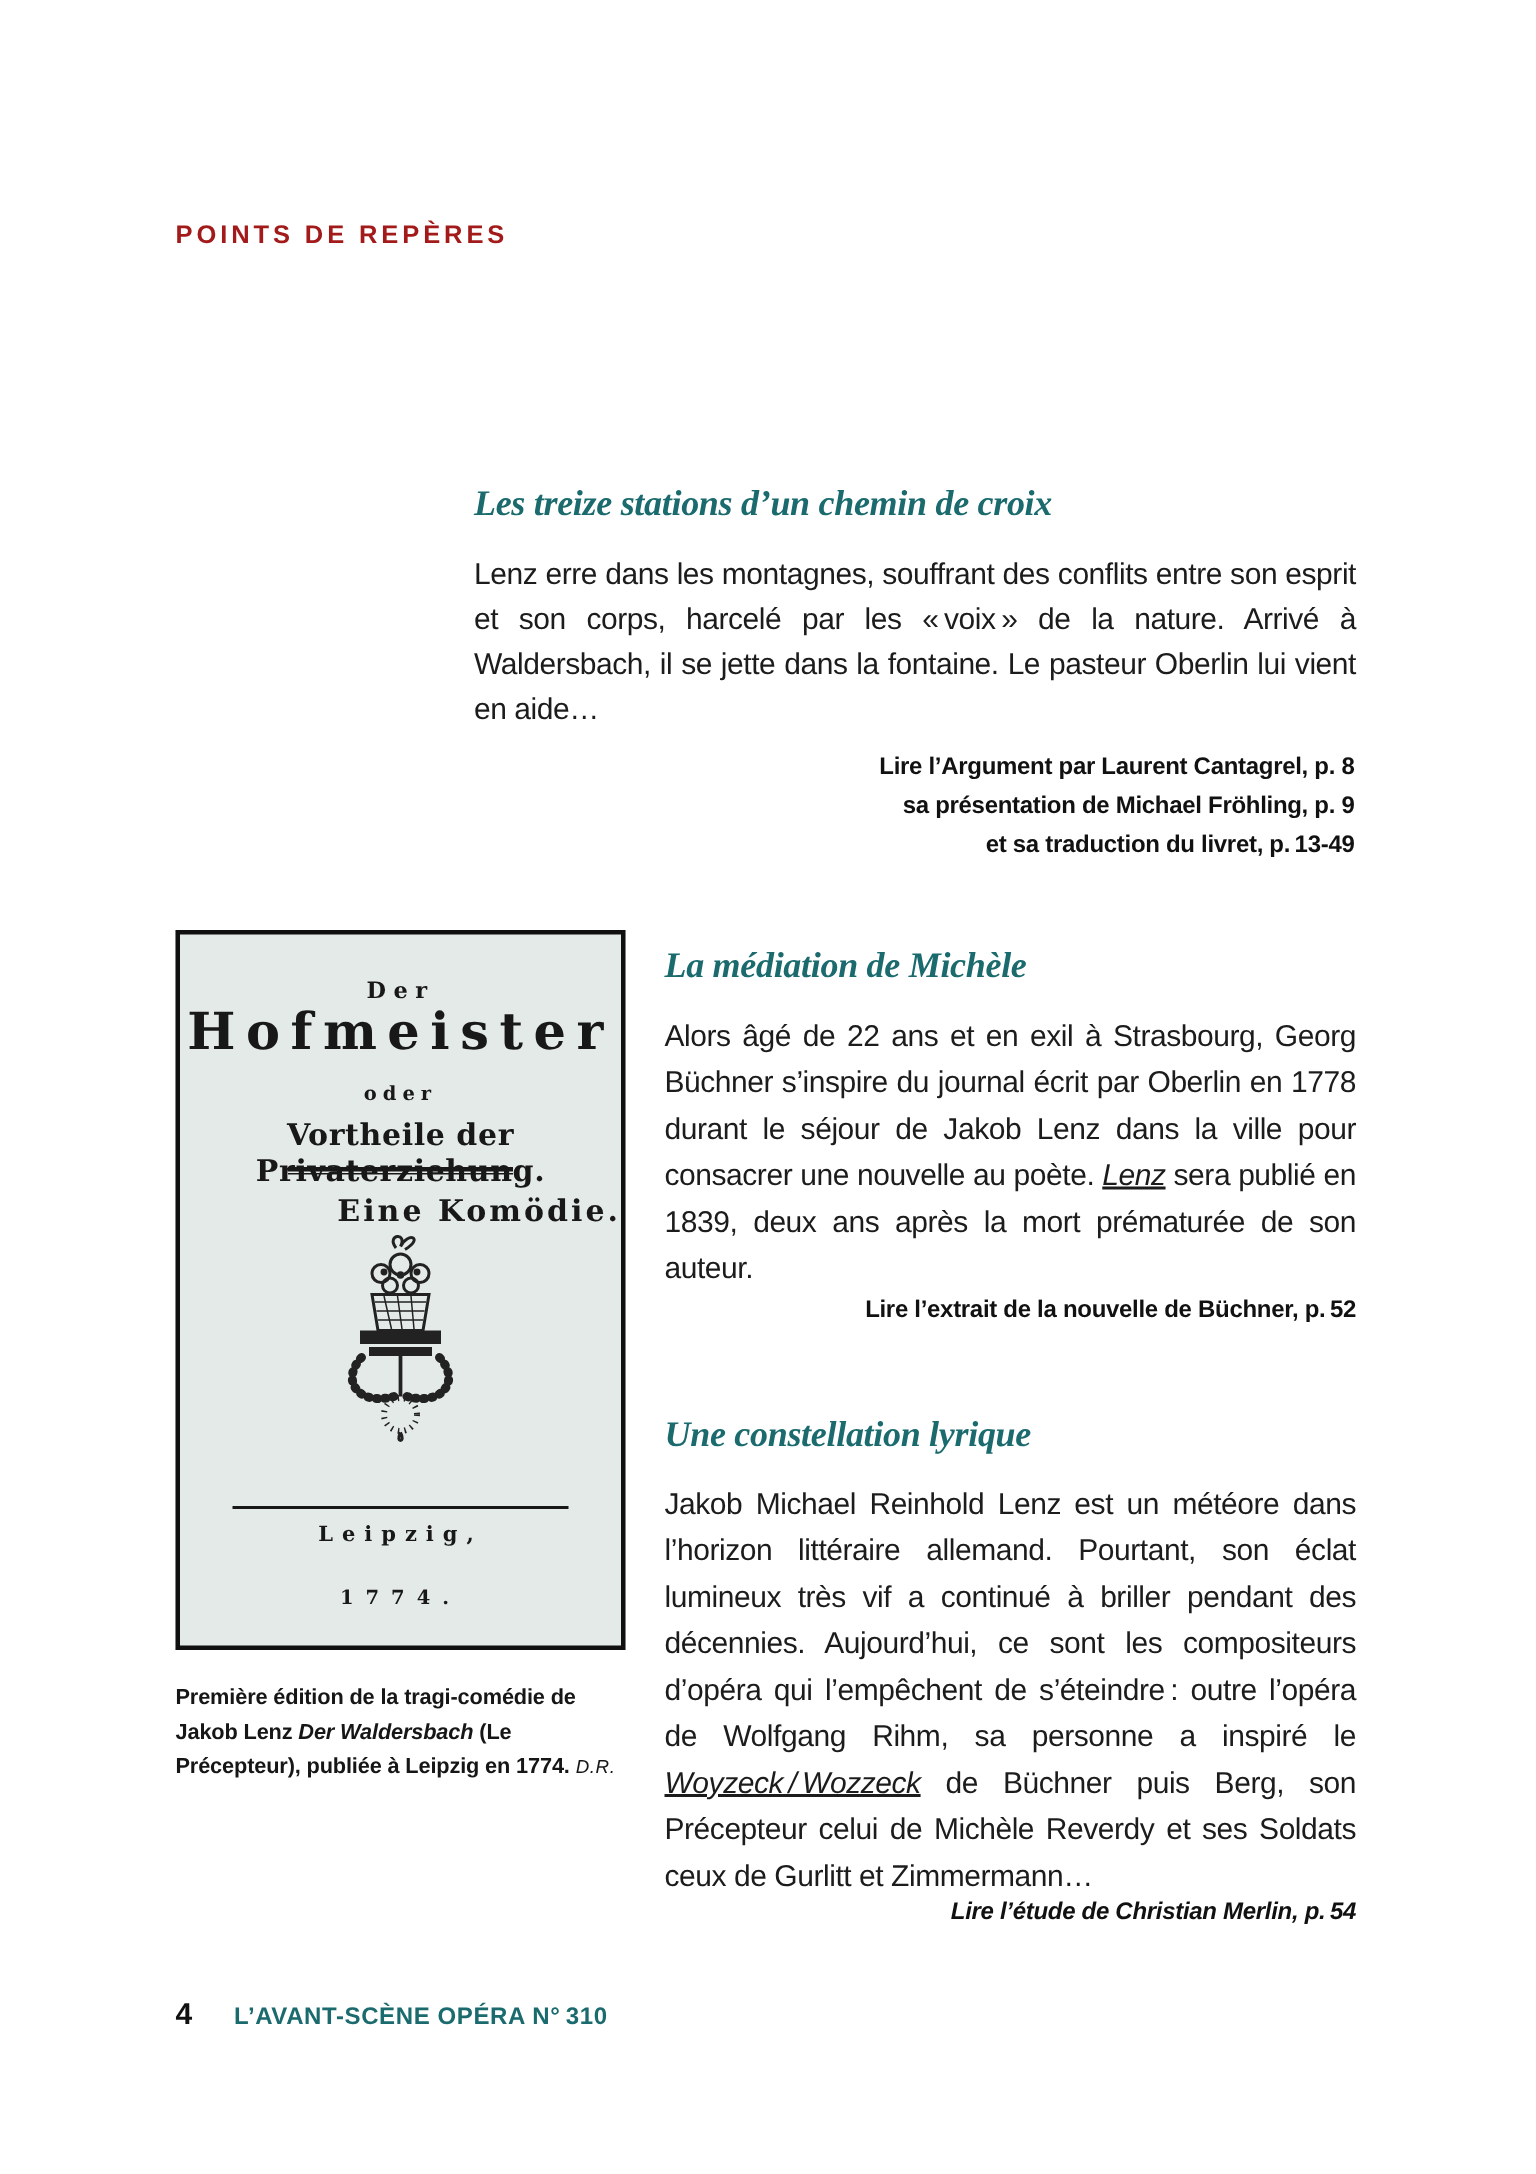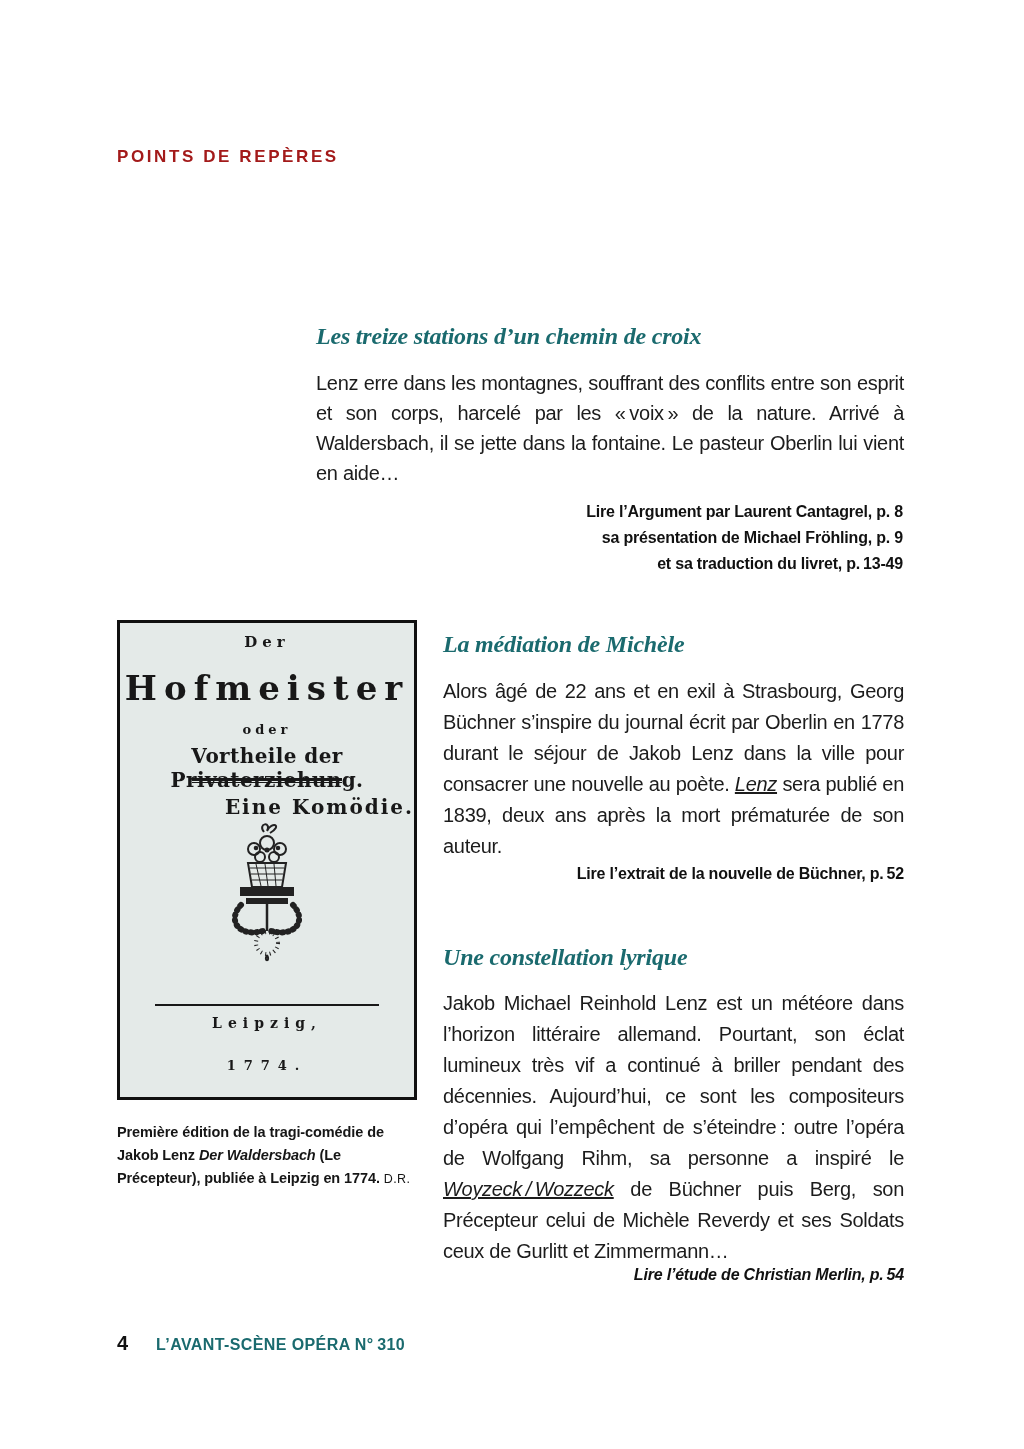--- a/index.html
+++ b/index.html
@@ -39,21 +39,21 @@
   #sec3-ref{left:443px;top:1262px;width:461px;font-style:italic;}
 
   .figure{
     position:absolute;left:117px;top:620px;width:300px;height:480px;
     box-sizing:border-box;border:3px solid #101010;background:#e4eae8;
   }
   .plate-text{
     position:absolute;left:0;right:0;text-align:center;
     font-family:"DejaVu Serif", serif;font-weight:bold;color:#181818;
   }
-  .p-der{top:10px;font-size:15px;letter-spacing:5px;}
+  .p-der{top:28px;font-size:15px;letter-spacing:5px;}
   .p-title{top:45px;font-size:34px;letter-spacing:7px;}
   .p-oder{top:99px;font-size:13px;letter-spacing:4px;}
   .p-sub{top:121px;font-size:20px;letter-spacing:0.4px;}
   .p-rule1{
     position:absolute;top:155px;left:50%;transform:translateX(-50%);
     width:150px;height:5px;box-sizing:border-box;
     border-top:3px solid #181818;border-bottom:1.5px solid #181818;
   }
   .p-genre{top:172px;font-size:20px;letter-spacing:2px;text-align:right;}
   .p-ornament{position:absolute;top:198px;left:50%;transform:translateX(-50%);}
@@ -64,21 +64,21 @@
   .p-city{top:392px;font-size:14px;letter-spacing:6px;}
   .p-pub{top:414px;font-size:12.5px;letter-spacing:1.2px;}
   .p-year{top:435px;font-size:13px;letter-spacing:8px;}
 
   .caption{
     position:absolute;left:117px;top:1121px;width:302px;
     font-size:14.5px;font-weight:bold;line-height:23px;color:#161616;
     letter-spacing:-0.1px;
   }
   .caption i{font-style:italic;}
-  .caption .dr{font-weight:normal;font-size:12.5px;letter-spacing:0.4px;}
+  .caption .dr{font-weight:normal;font-size:12.5px;letter-spacing:0.4px;font-style:italic;}
 
   .footer-num{
     position:absolute;left:117px;top:1332px;
     font-size:20px;font-weight:bold;color:#111111;
   }
   .footer-journal{
     position:absolute;left:156px;top:1336px;
     font-size:16px;font-weight:bold;letter-spacing:0.4px;color:#1a6a6e;
   }
 </style>

